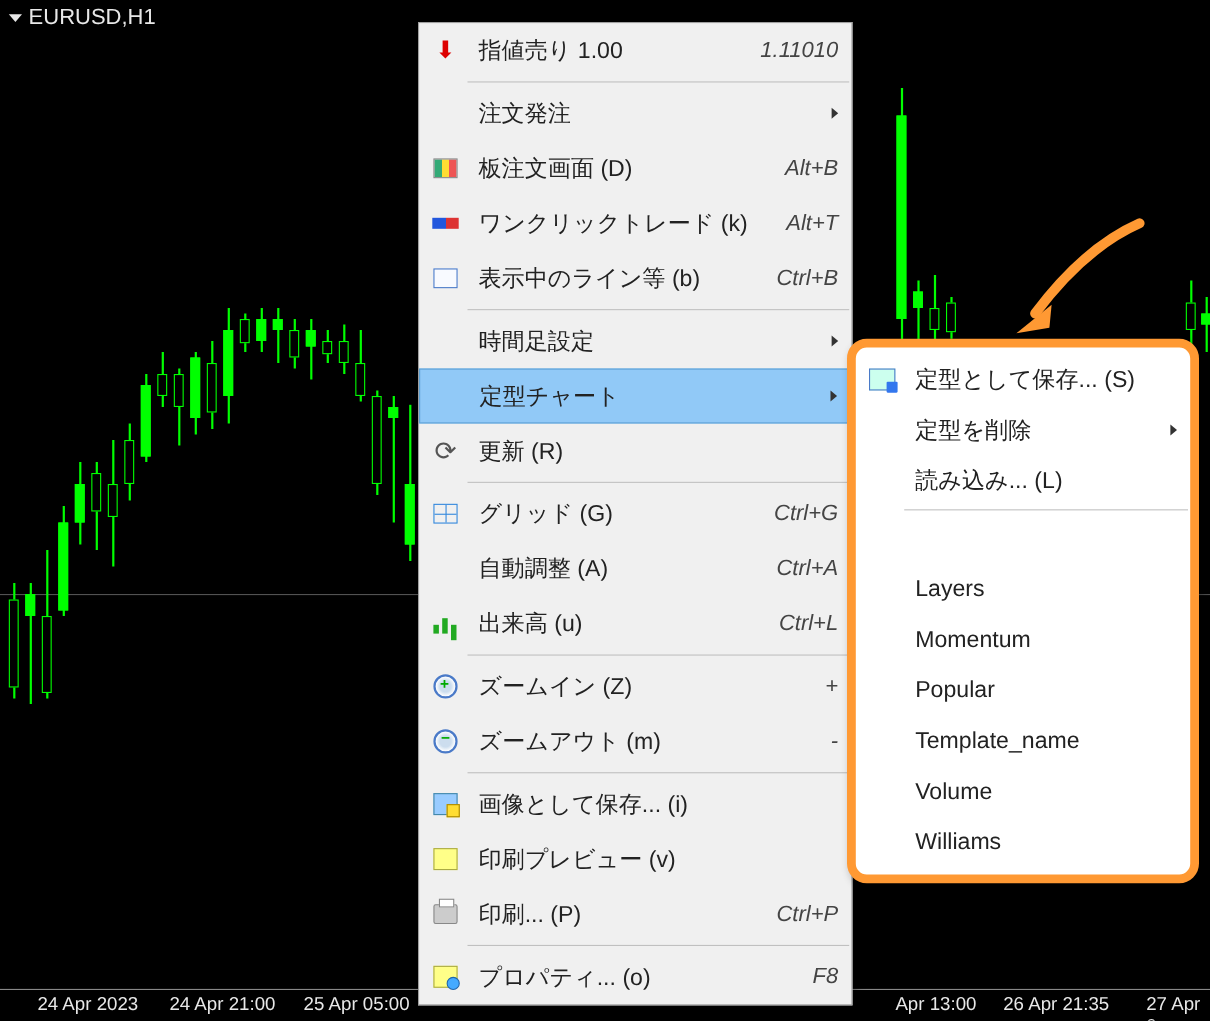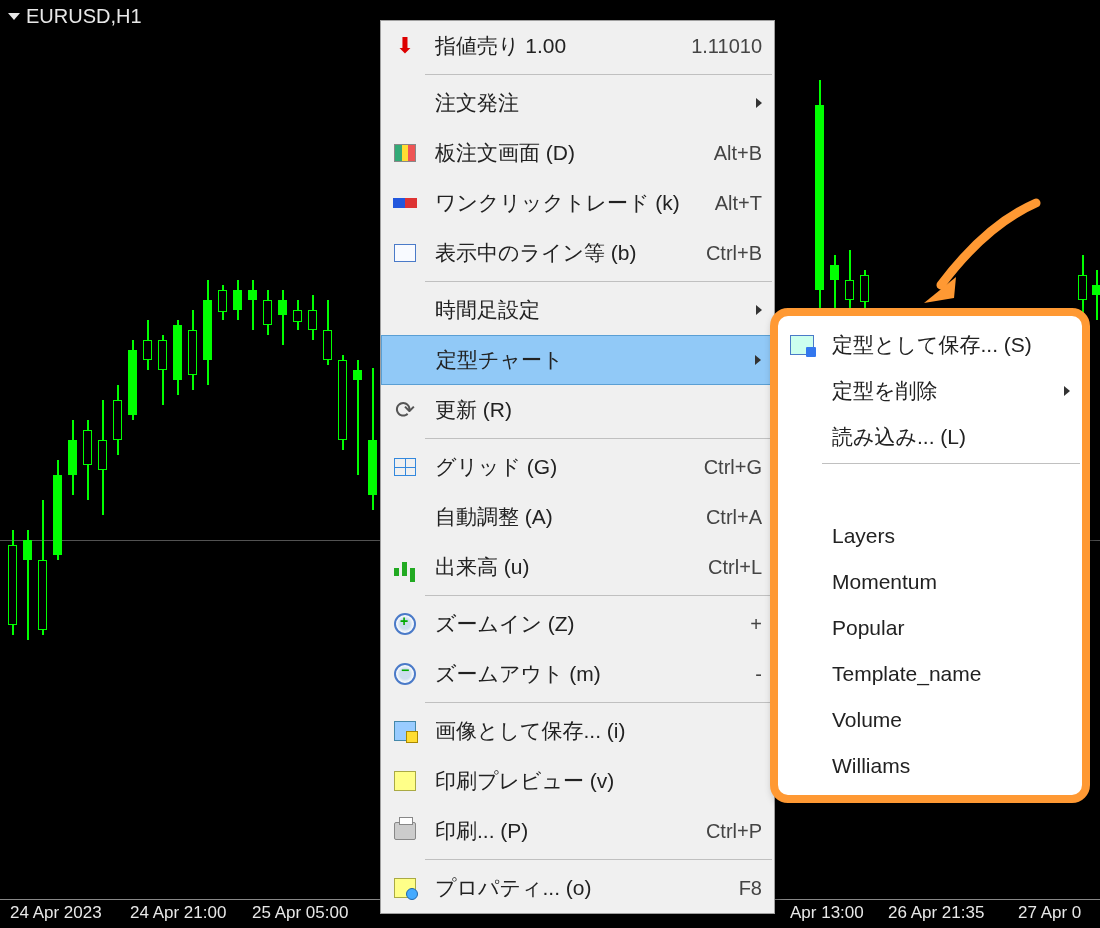--- a/index.html
+++ b/index.html
@@ -55,21 +55,21 @@
     
     .xaxis {
       position: absolute;
       bottom: 5px;
       left: 0;
       width: 1100px;
       height: 20px;
       color: #e8e8e8;
       font-size: 17px;
     }
-    .xaxis span { position: absolute; }
+    .xaxis span { position: absolute; margin-left: 24px; }
     
     
     .candle {
       position: absolute;
       width: 9px;
     }
     .candle .wick {
       position: absolute;
       left: 4px;
       width: 2px;
@@ -116,20 +116,21 @@
     }
     .menu-item .label {
       flex: 1;
       padding-left: 14px;
     }
     .menu-item .shortcut {
       color: #444;
       font-size: 20px;
       min-width: 70px;
       text-align: right;
+      font-style: italic;
     }
     .menu-item .arrow {
       margin-left: 8px;
       width: 0;
       height: 0;
       border-top: 5px solid transparent;
       border-bottom: 5px solid transparent;
       border-left: 6px solid #333;
     }
     .menu-sep {

